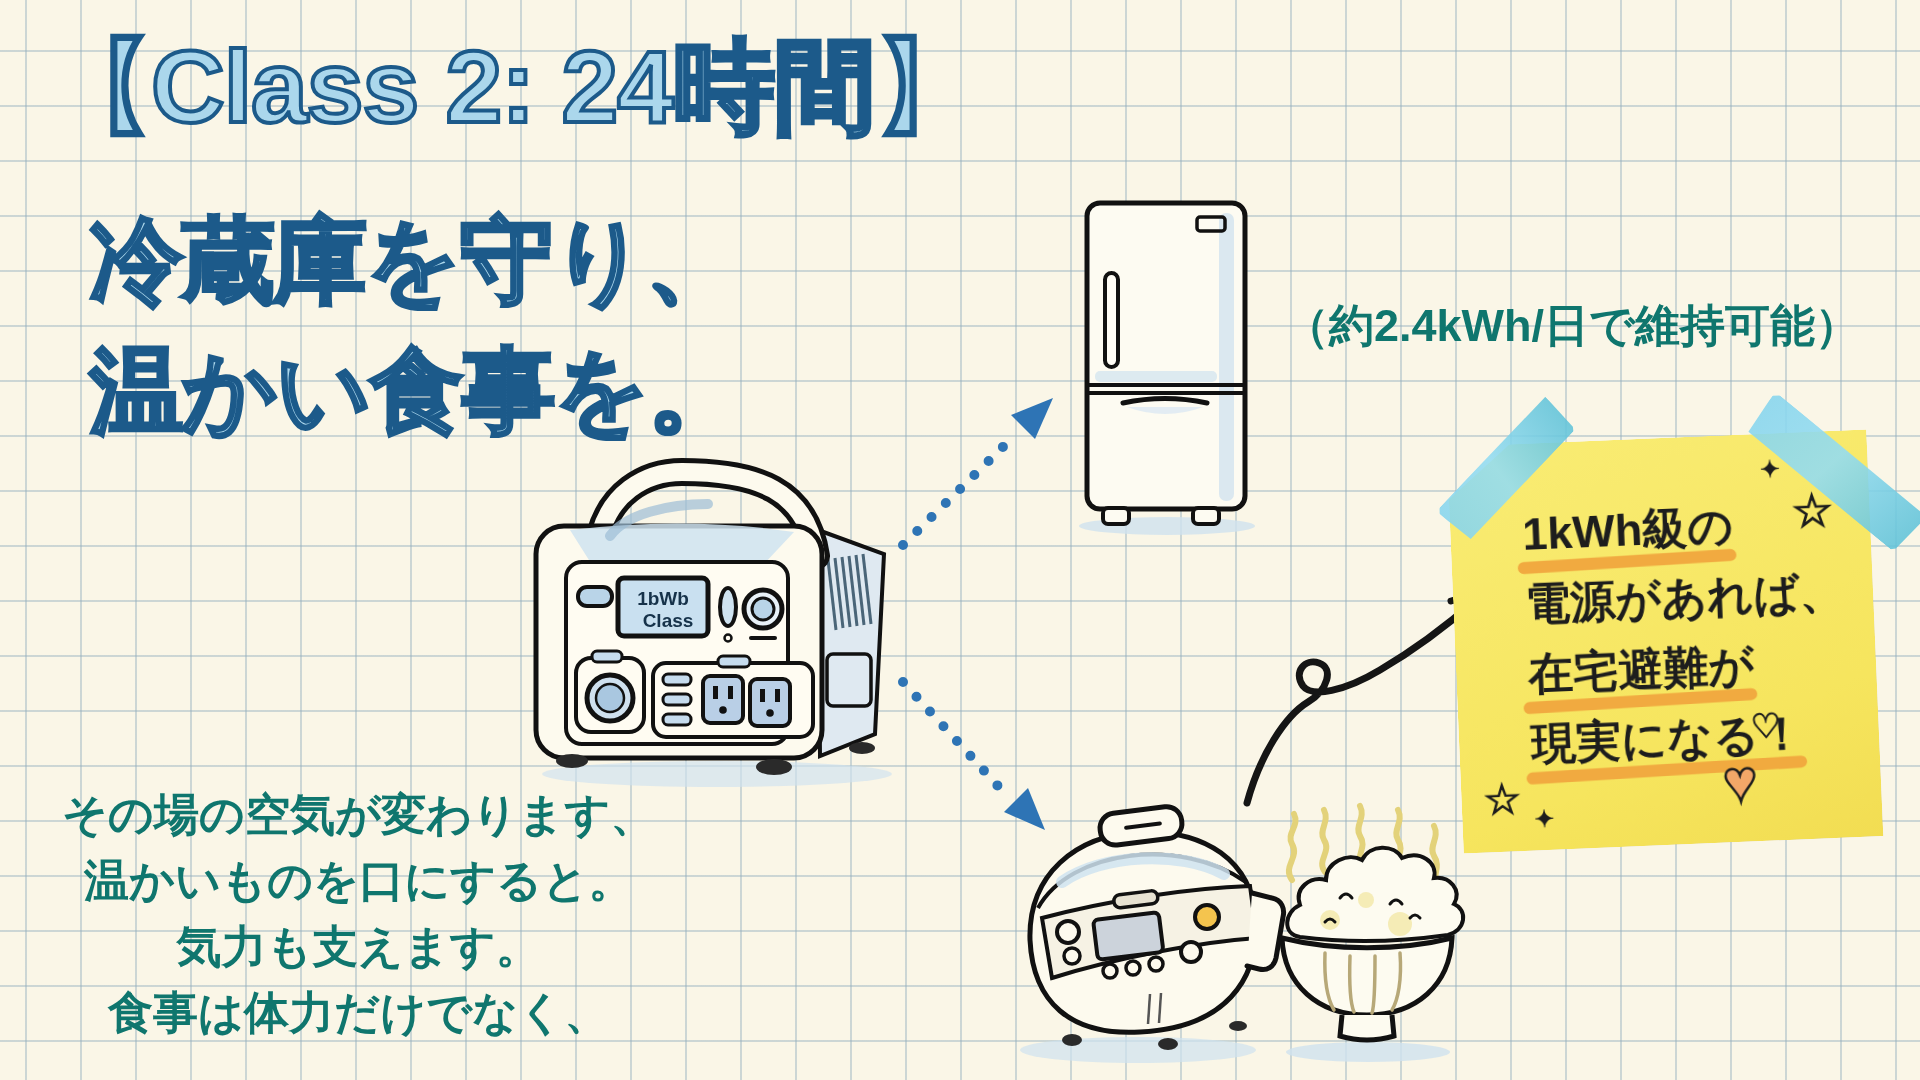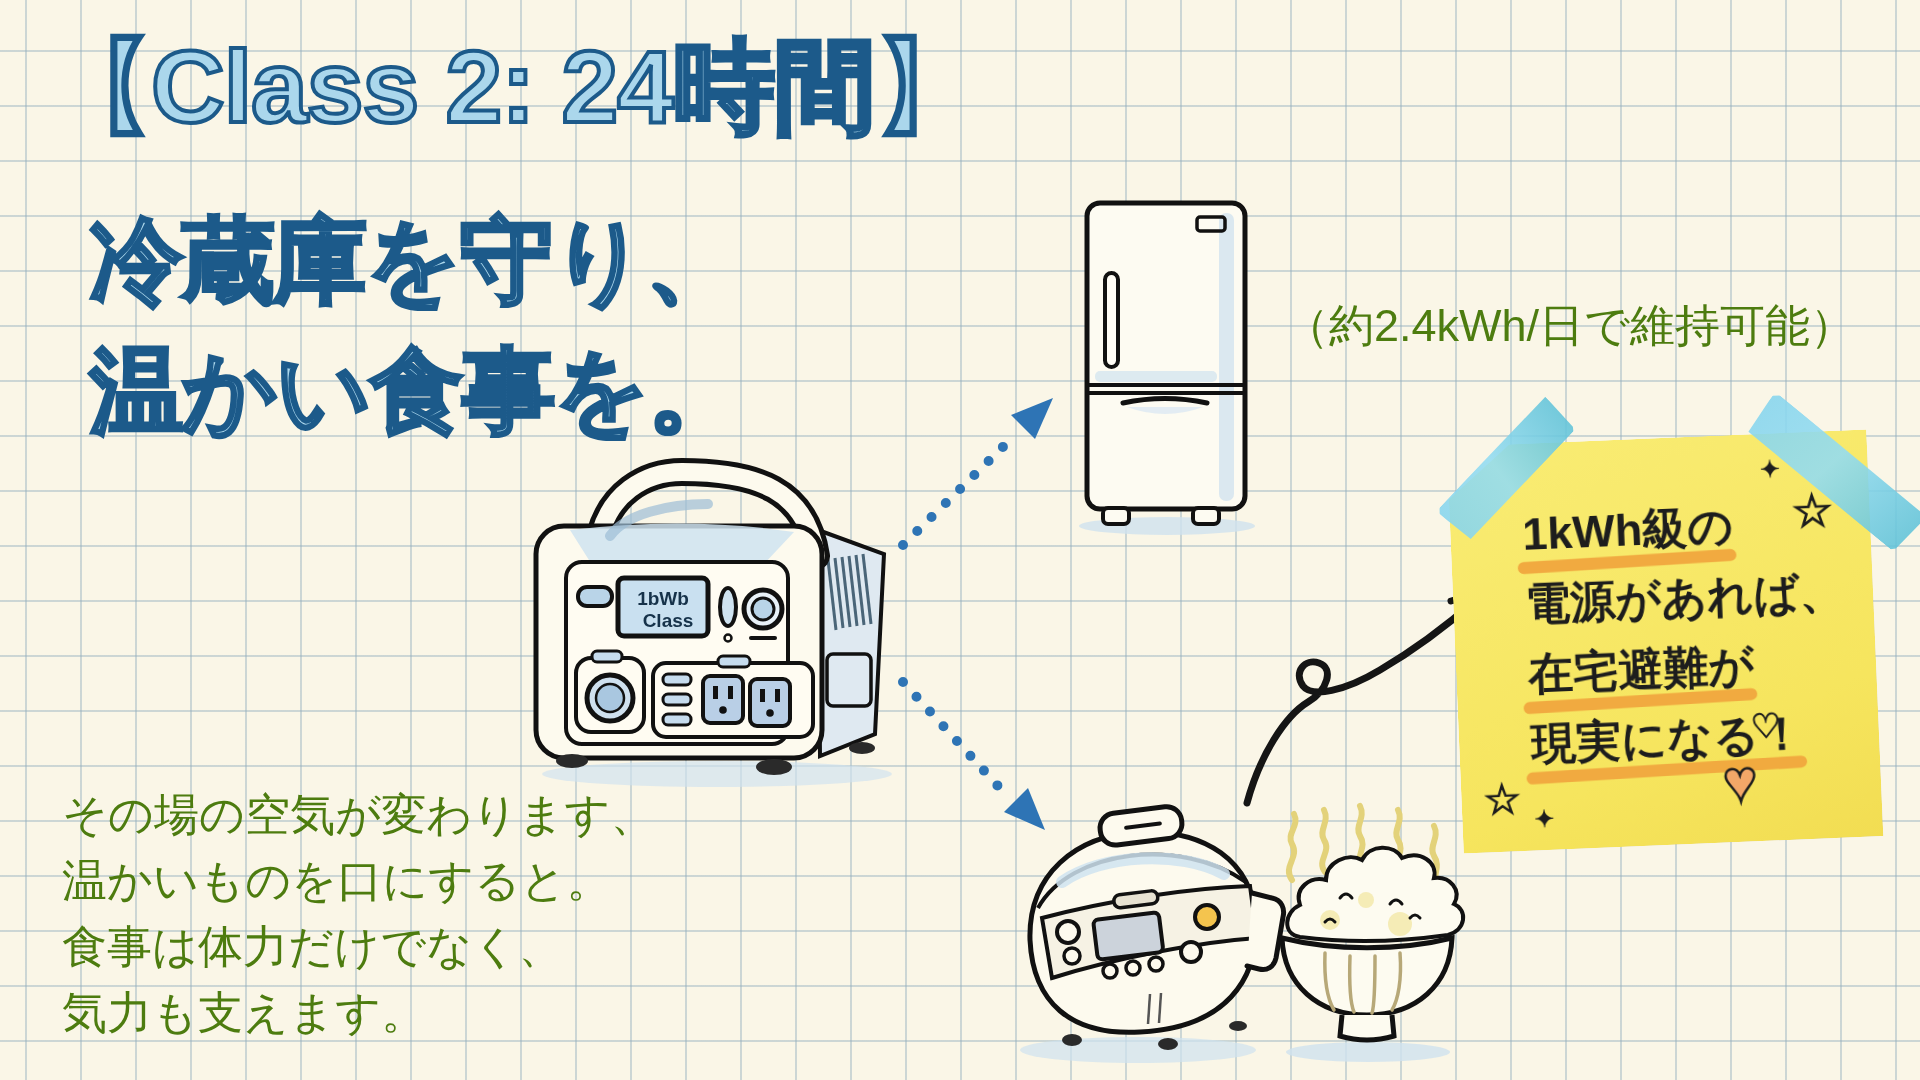--- a/index.html
+++ b/index.html
@@ -17,21 +17,21 @@
   
   .sketch{
     color:#abd7ec;
     -webkit-text-stroke:4px #1c5a8a;
     font-weight:800;
     letter-spacing:-1px;
     line-height:1.05;
   }
   .title{left:50px;top:34px;font-size:102px;}
   .subtitle{left:90px;top:196px;font-size:93px;line-height:130px;-webkit-text-stroke:3.5px #1c5a8a;}
-  .handwriting{color:#4d7c0f;font-weight:400;}
+  .handwriting{color:#0f766e;font-weight:700;text-align:center;}
   .fridge-caption{left:1284px;top:296px;font-size:45px;letter-spacing:0px;}
   .body-text{left:62px;top:782px;font-size:45px;line-height:66px;}
   
   .note{
     left:1455px;top:438px;width:420px;height:407px;
     background:linear-gradient(160deg,#f9ec74 0%,#f6e55e 70%,#f2dd52 100%);
     transform:rotate(-2.4deg);
     clip-path:polygon(15% 0%, 100% 0%, 100% 100%, 0% 100%, 0% 13%);
     filter:drop-shadow(9px 11px 7px rgba(125,120,100,.45));
     z-index:4;
@@ -65,22 +65,22 @@
 <div class="abs sketch subtitle">
   <div>冷蔵庫を守り、</div>
   <div>温かい食事を。</div>
 </div>
 
 <div class="abs handwriting fridge-caption">（約2.4kWh/日で維持可能）</div>
 
 <div class="abs handwriting body-text">
   <div>その場の空気が変わります、</div>
   <div>温かいものを口にすると。</div>
+  <div>気力も支えます。</div>
   <div>食事は体力だけでなく、</div>
-  <div>気力も支えます。</div>
 </div>
 
 <svg class="abs illus" style="left:522px;top:458px;" width="372" height="332" viewBox="0 0 372 332">
   <ellipse cx="195" cy="316" rx="175" ry="13" fill="#cfe2ef" opacity=".65"></ellipse>
 
   <polygon points="296,72 362,96 353,276 298,298" fill="#dfe9f1" stroke="#111" stroke-width="4"></polygon>
   <g stroke="#4a6578" stroke-width="3">
     <line x1="306" y1="102" x2="314" y2="172"></line>
       <line x1="313" y1="100" x2="321" y2="170"></line>
     <line x1="320" y1="99" x2="328" y2="169"></line>

